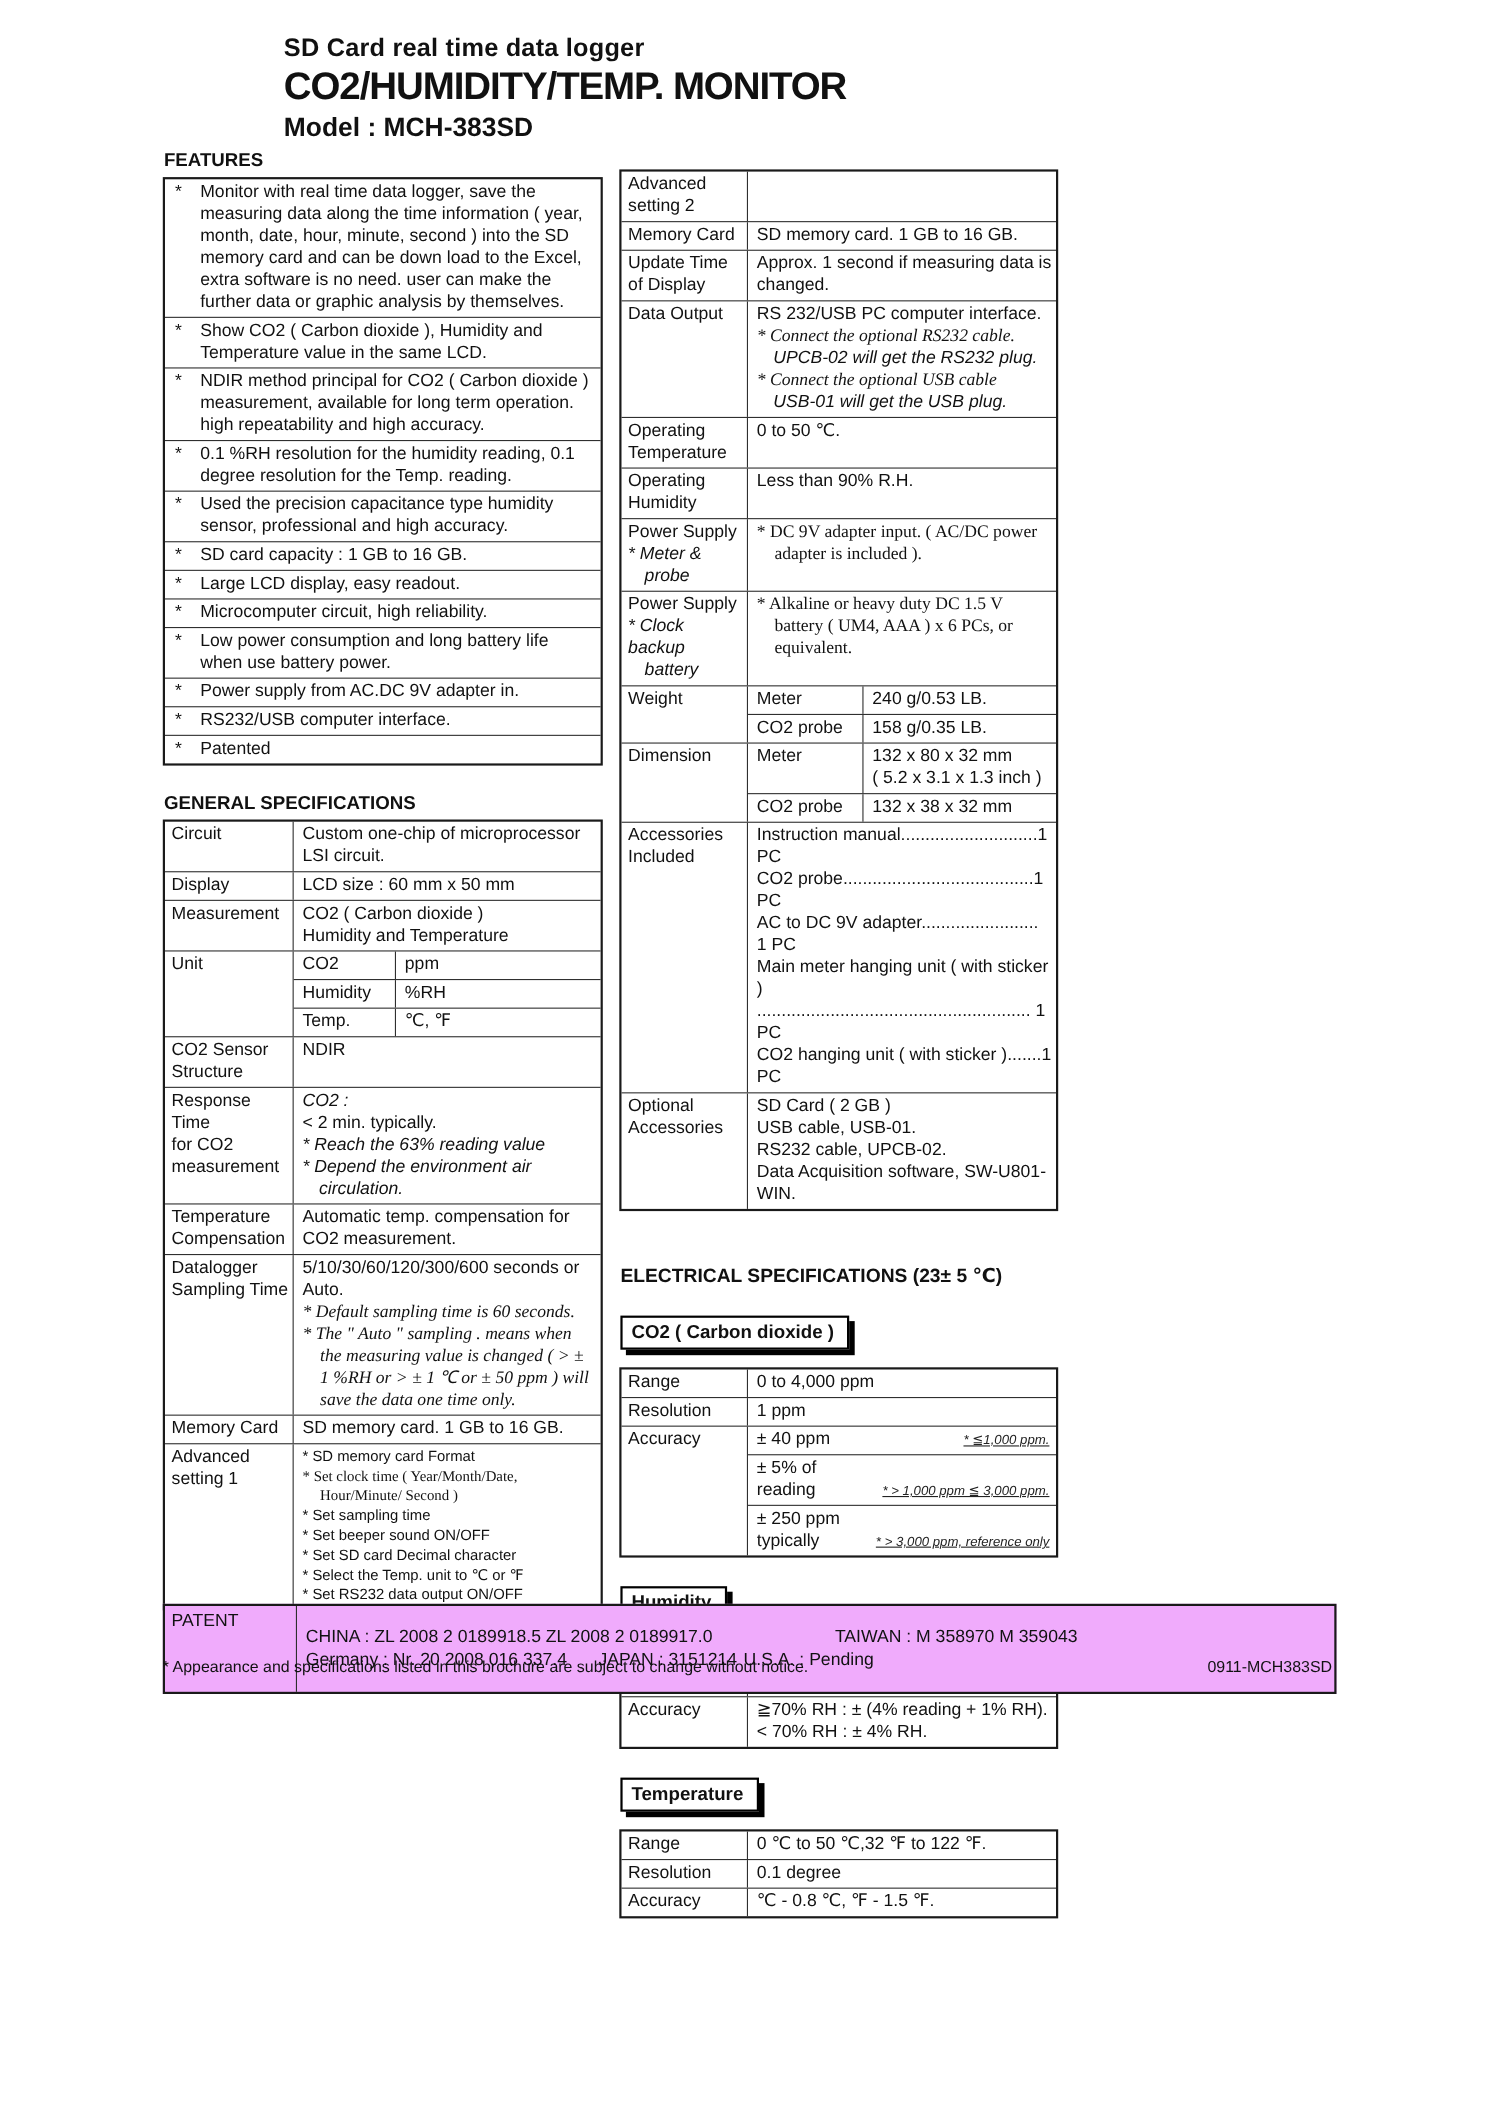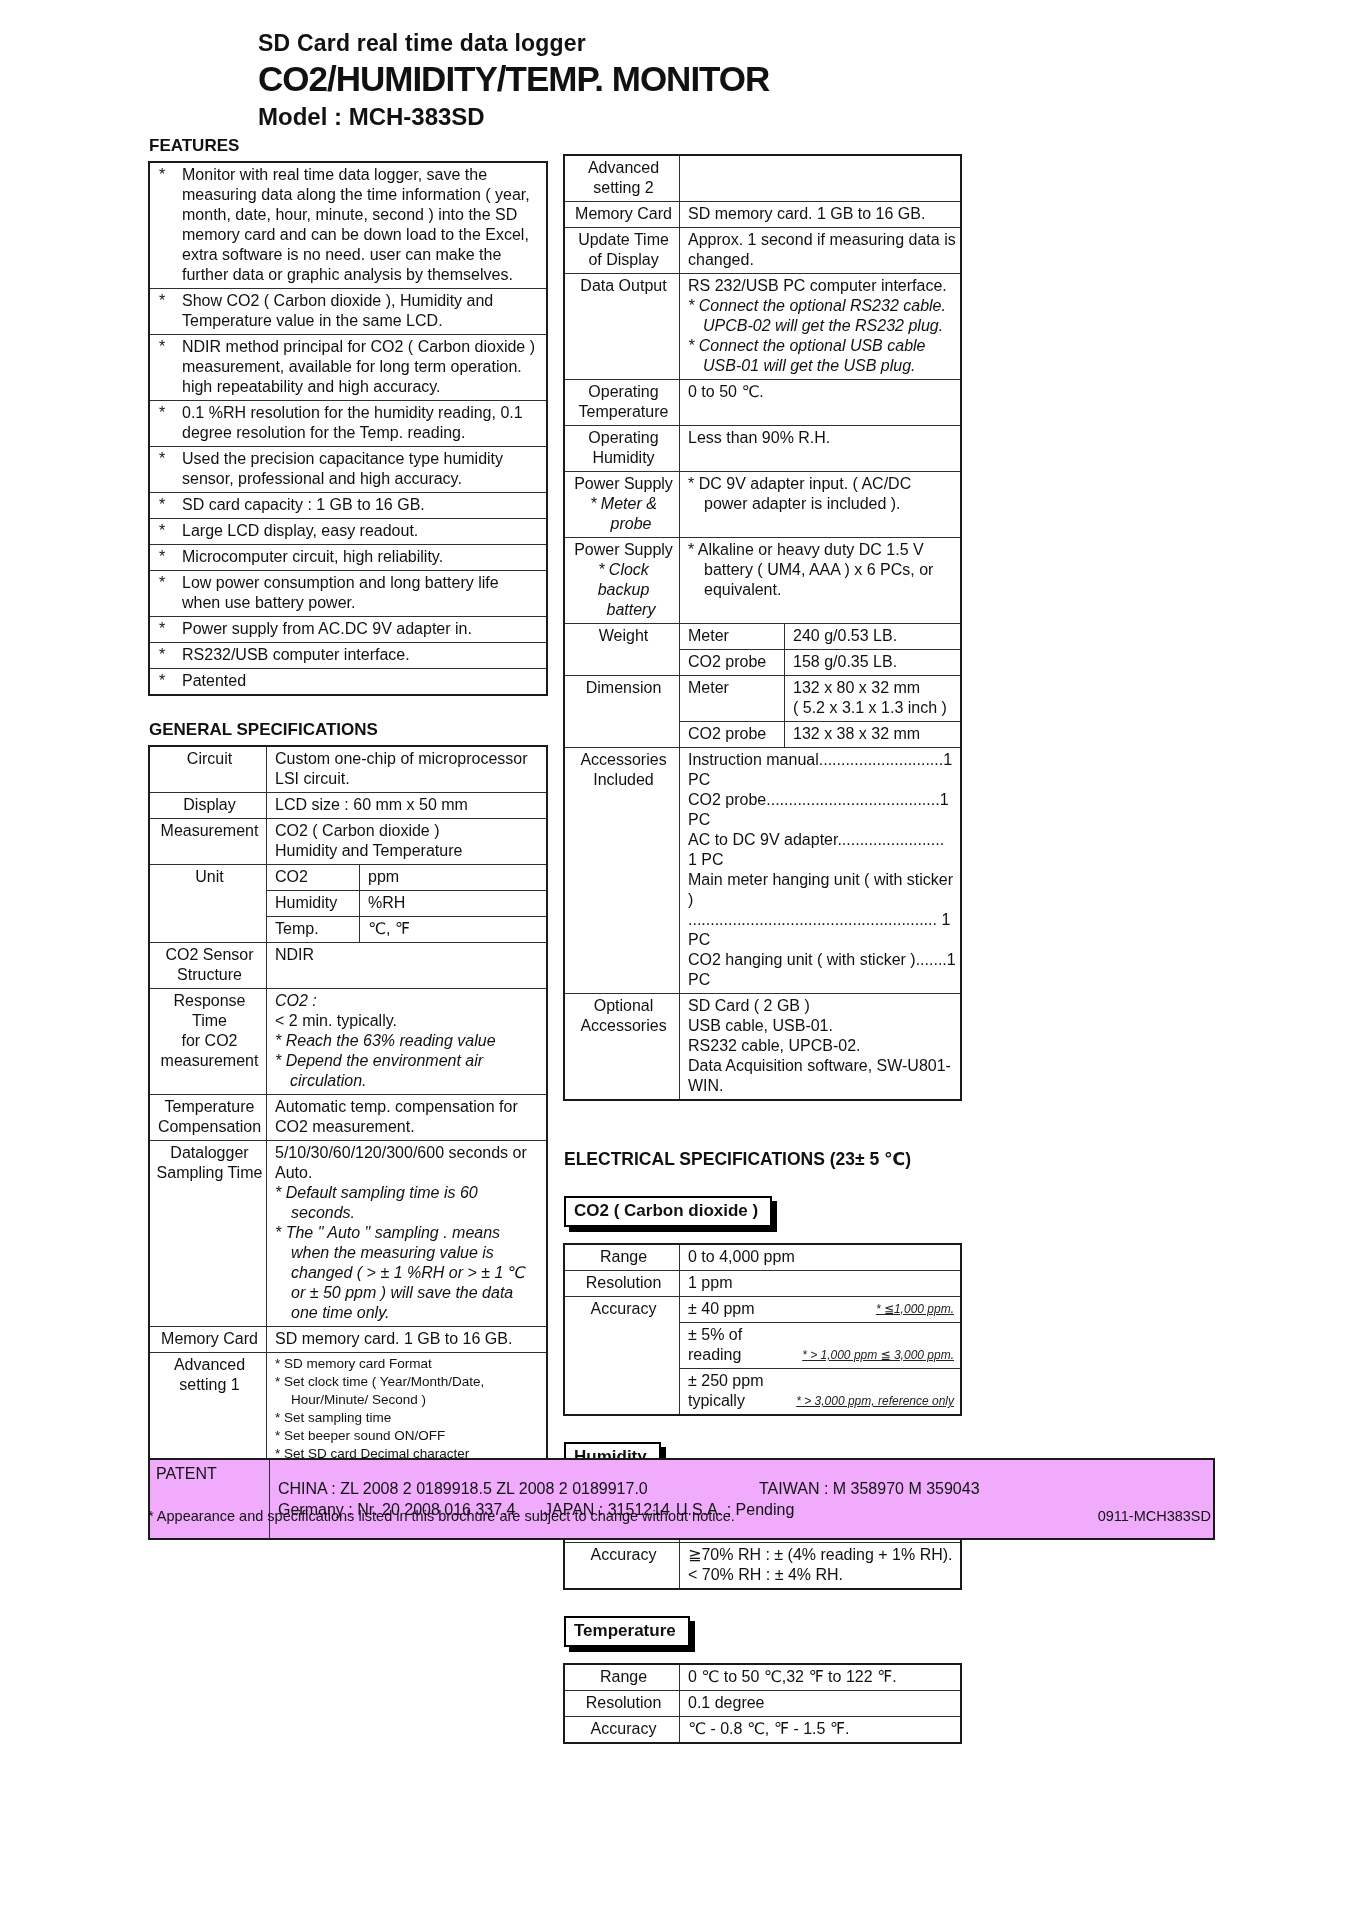--- a/index.html
+++ b/index.html
@@ -23,29 +23,29 @@
 
   
   .feat-row{position:relative;padding:2px 6px 3px 32px;border-top:1px solid #2f2f2f;
             font-size:16px;line-height:20px;}
   .feat-row:first-child{border-top:none;}
   .feat-star{position:absolute;left:9px;top:2px;}
 
   
   .trow{display:flex;border-top:1px solid #2f2f2f;font-size:16px;line-height:20px;}
   .trow:first-child{border-top:none;}
-  .tlabel{flex:0 0 107px;border-right:1px solid #2f2f2f;padding:2px 3px 3px 6px;min-width:0;text-align:center;}
+  .tlabel{flex:0 0 107px;border-right:1px solid #2f2f2f;padding:2px 3px 3px 6px;min-width:0;}
   .rt .tlabel, .etable .tlabel{flex-basis:105px;}
   .tval{flex:1;padding:2px 4px 3px 8px;min-width:0;}
   .tval.nopad{padding:0;}
   .line{white-space:normal;}
   .line.i{font-style:italic;}
   .line.s{font-size:13.5px;line-height:18px;}
   .line.ind{padding-left:15px;}
-  .line.hang{padding-left:16px;text-indent:-16px;}
+  .line.hang{padding-left:16px;text-indent:-16px;font-family:Liberation Serif, serif;}
 
   .subrow{display:flex;border-top:1px solid #2f2f2f;}
   .subrow:first-child{border-top:none;}
   .subk{border-right:1px solid #2f2f2f;padding:2px 4px 3px 8px;}
   .subv{flex:1;padding:2px 4px 3px 8px;}
 
   .vrow{display:flex;justify-content:space-between;align-items:flex-end;
         border-top:1px solid #2f2f2f;padding:2px 6px 3px 8px;}
   .vrow:first-child{border-top:none;}
   .vnote{font-size:12px;font-style:italic;text-decoration:underline;margin-left:6px;white-space:nowrap;color:#222;}

